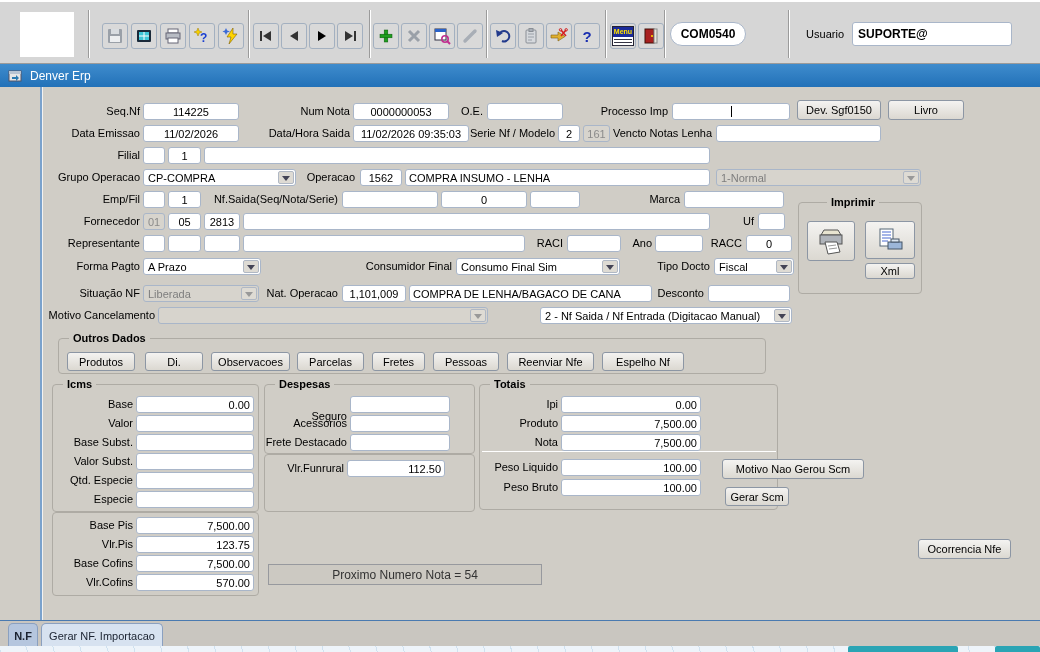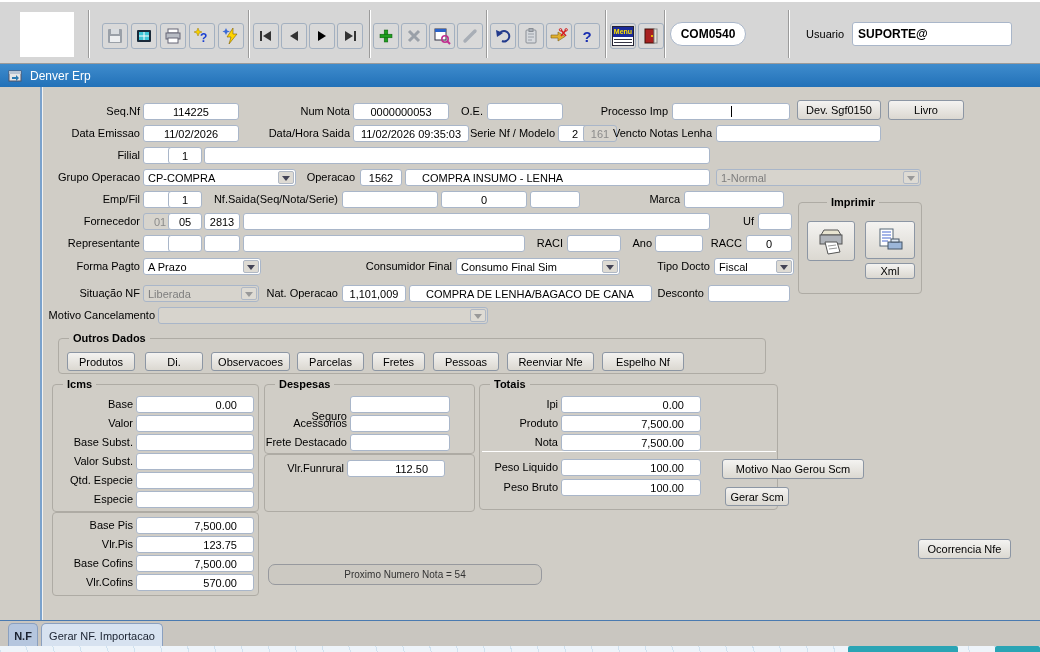--- a/index.html
+++ b/index.html
@@ -36,21 +36,21 @@
               align-items:center; padding-left:8px; font-size:12px; }
   .titlebar .ticon { margin-right:8px; display:flex; }
 
   
   .form { position:absolute; left:0; top:87px; width:1040px; height:533px; background:#d0cdc6;margin-left:40px; }
   .win-l { position:absolute; left:0; top:0; width:2px; height:533px; background:#7ba2cc; }
   .win-l2 { position:absolute; left:2px; top:0; width:1px; height:533px; background:#f2f2f2; }
 
   .lbl { position:absolute; font-size:11px; color:#000; text-align:right; white-space:nowrap; height:13px; }
   .fld { position:absolute; height:17px; background:#fff; border:1px solid #a9b6c9; border-radius:3px;
-         font-size:11px; color:#000; display:flex; align-items:center; padding:0 16px; white-space:nowrap; overflow:hidden; }
+         font-size:11px; color:#000; display:flex; align-items:center; padding:0 3px; white-space:nowrap; overflow:hidden; }
   .fld.c { justify-content:center; }
   .fld.r { justify-content:flex-end; }
   .fld.dis { background:#d7d4cd; color:#8b8b8b; }
   .caret { width:1px; height:11px; background:#000; }
   .combo { position:absolute; height:17px; background:#fff; border:1px solid #a9b6c9; border-radius:3px;
            font-size:11px; display:flex; align-items:center; padding-left:4px; white-space:nowrap; overflow:hidden; }
   .combo.dis { background:#d7d4cd; color:#7e7e7e; }
   .carr { margin-left:auto; width:16px; height:13px; margin-right:1px; background:#dedbd4;
           border:1px solid #b0b8c4; border-radius:2px; display:flex; align-items:flex-start; justify-content:center; }
   .tri { width:0; height:0; border:4px solid transparent; border-top:5px solid #445; margin-top:4px; }
@@ -61,22 +61,22 @@
          justify-content:center; cursor:default; white-space:nowrap; }
   .gbox { position:absolute; border:1px solid #aeaba4; border-radius:4px; }
   .gtitle { position:absolute; top:-7px; left:10px; background:#d0cdc6; padding:0 4px;
             font-size:11px; font-weight:bold; white-space:nowrap; }
   .sepline { position:absolute; height:1px; background:#8a8a8a; border-bottom:1px solid #fff; }
 
   
   .status-panel { position:absolute; left:228px; top:540px; width:643px; height:20px; background:#ececec;
                   display:flex; align-items:center; justify-content:center; font-size:11px; color:#2a2ad0; }
   .prox-panel { position:absolute; left:228px; top:564px; width:274px; height:21px; background:#ccc9c2;
-                border:1px solid #97999e; border-radius:7px; display:flex; align-items:center;
-                justify-content:center; font-size:10px; color:#333;text-align:right; }
+                border:1px solid #97999e; border-radius:0; display:flex; align-items:center;
+                justify-content:center; font-size:12px; color:#333;text-align:right; }
 
   
   .tabstrip { position:absolute; left:0; top:620px; width:1040px; height:26px; background:#c9c6c0;
               border-top:1px solid #4a7ab0; }
   .tab { position:absolute; top:2px; height:24px; border:1px solid #8aa0c0; border-bottom:none;
          border-radius:5px 5px 0 0; font-size:11px; display:flex; align-items:center;
          justify-content:center; color:#1a2230; }
   .tab.active { background:#b5c6de; font-weight:bold; }
   .tab.idle { background:#d7e2f0; }
 
@@ -380,20 +380,26 @@
     <div class="lbl" style="left:614px;top:200px;width:50px">Desconto</div>
     <div class="fld" style="left:668px;top:198px;width:82px"></div>
 
     <div class="lbl" style="left:3px;top:222px;width:112px">Motivo Cancelamento</div>
     <div class="combo dis" style="left:118px;top:220px;width:330px">
       <span></span>
       <span class="carr">
           <i class="tri"></i>
         </span>
     </div>
+    <div class="combo" style="left:500px;top:220px;width:252px">
+      <span>2 - Nf Saida / Nf Entrada (Digitacao Manual)</span>
+      <span class="carr">
+          <i class="tri"></i>
+        </span>
+    </div>
 
     <div class="gbox" style="left:18px;top:251px;width:708px;height:36px">
       <span class="gtitle">Outros Dados</span>
       <div class="btn" style="left:8px;top:13px;width:68px;height:19px">Produtos</div>
       <div class="btn" style="left:86px;top:13px;width:58px;height:19px">Di.</div>
       <div class="btn" style="left:152px;top:13px;width:79px;height:19px">Observacoes</div>
       <div class="btn" style="left:238px;top:13px;width:67px;height:19px">Parcelas</div>
       <div class="btn" style="left:313px;top:13px;width:53px;height:19px">Fretes</div>
       <div class="btn" style="left:374px;top:13px;width:66px;height:19px">Pessoas</div>
       <div class="btn" style="left:448px;top:13px;width:87px;height:19px">Reenviar Nfe</div>

